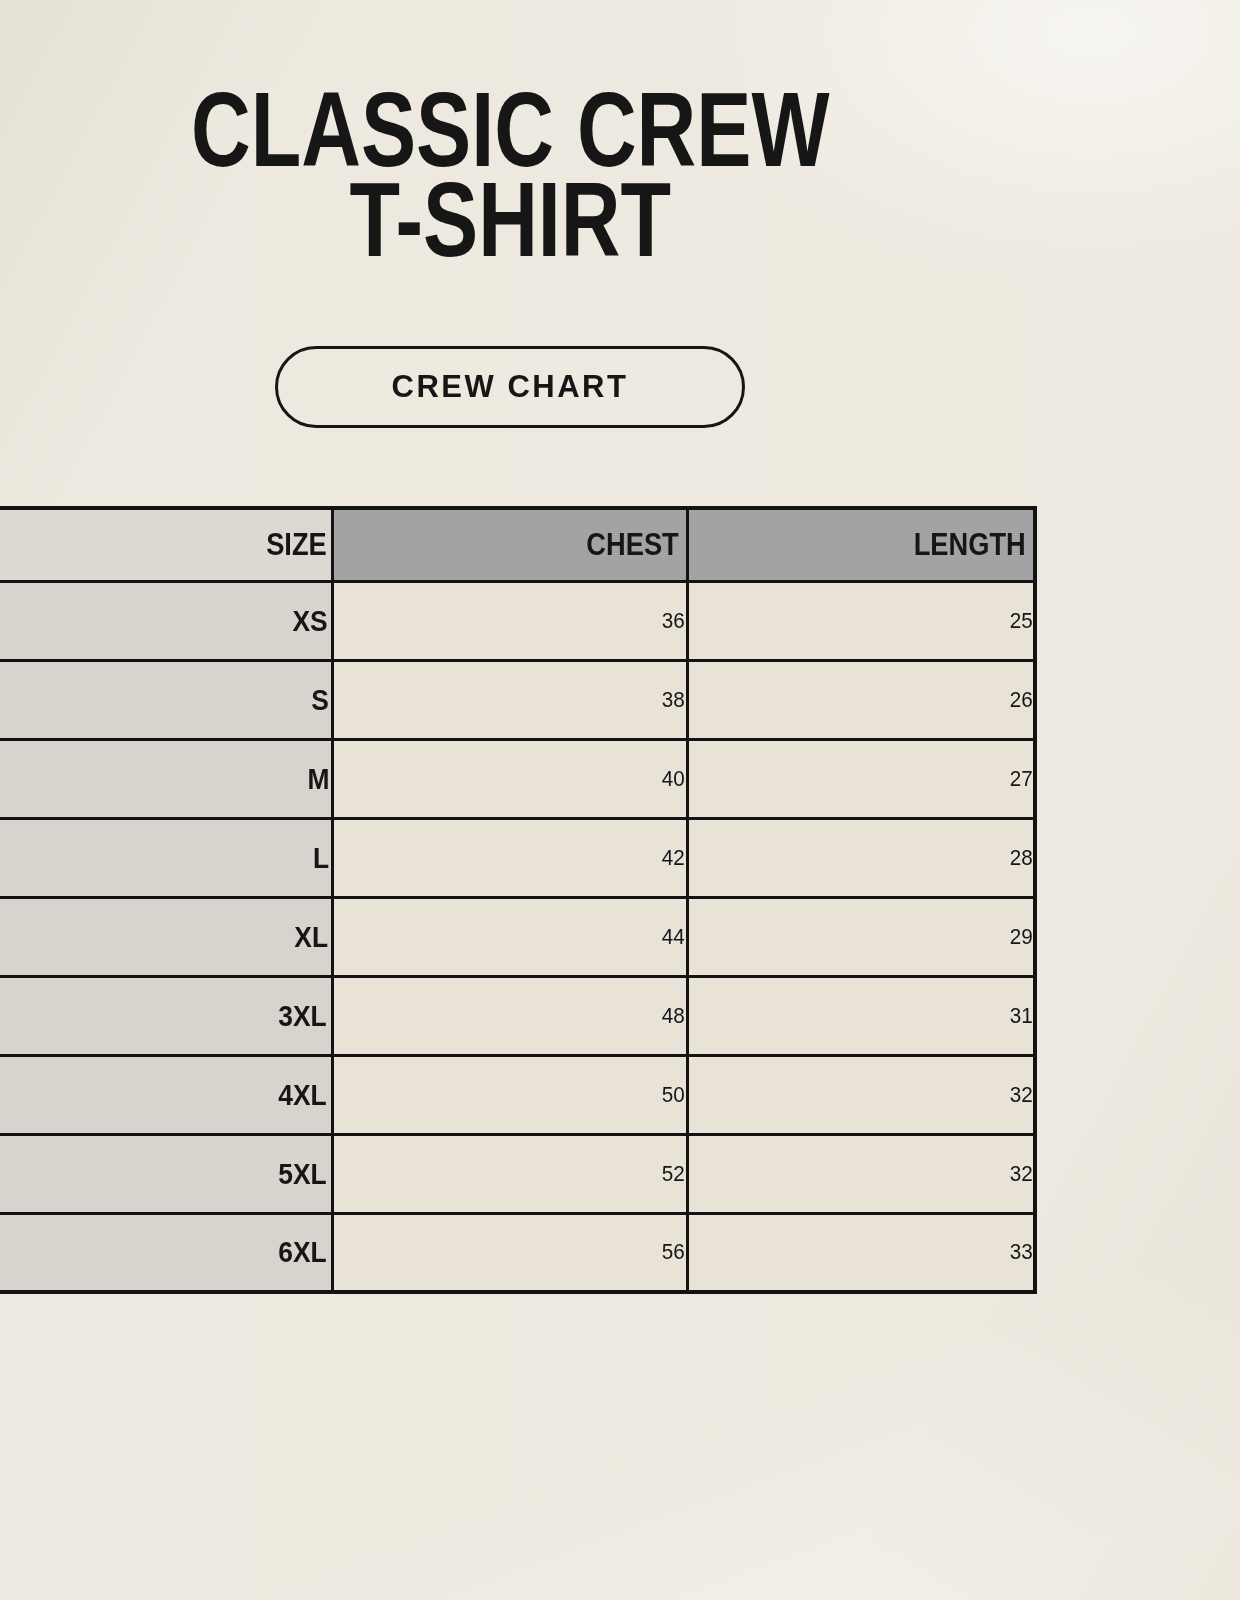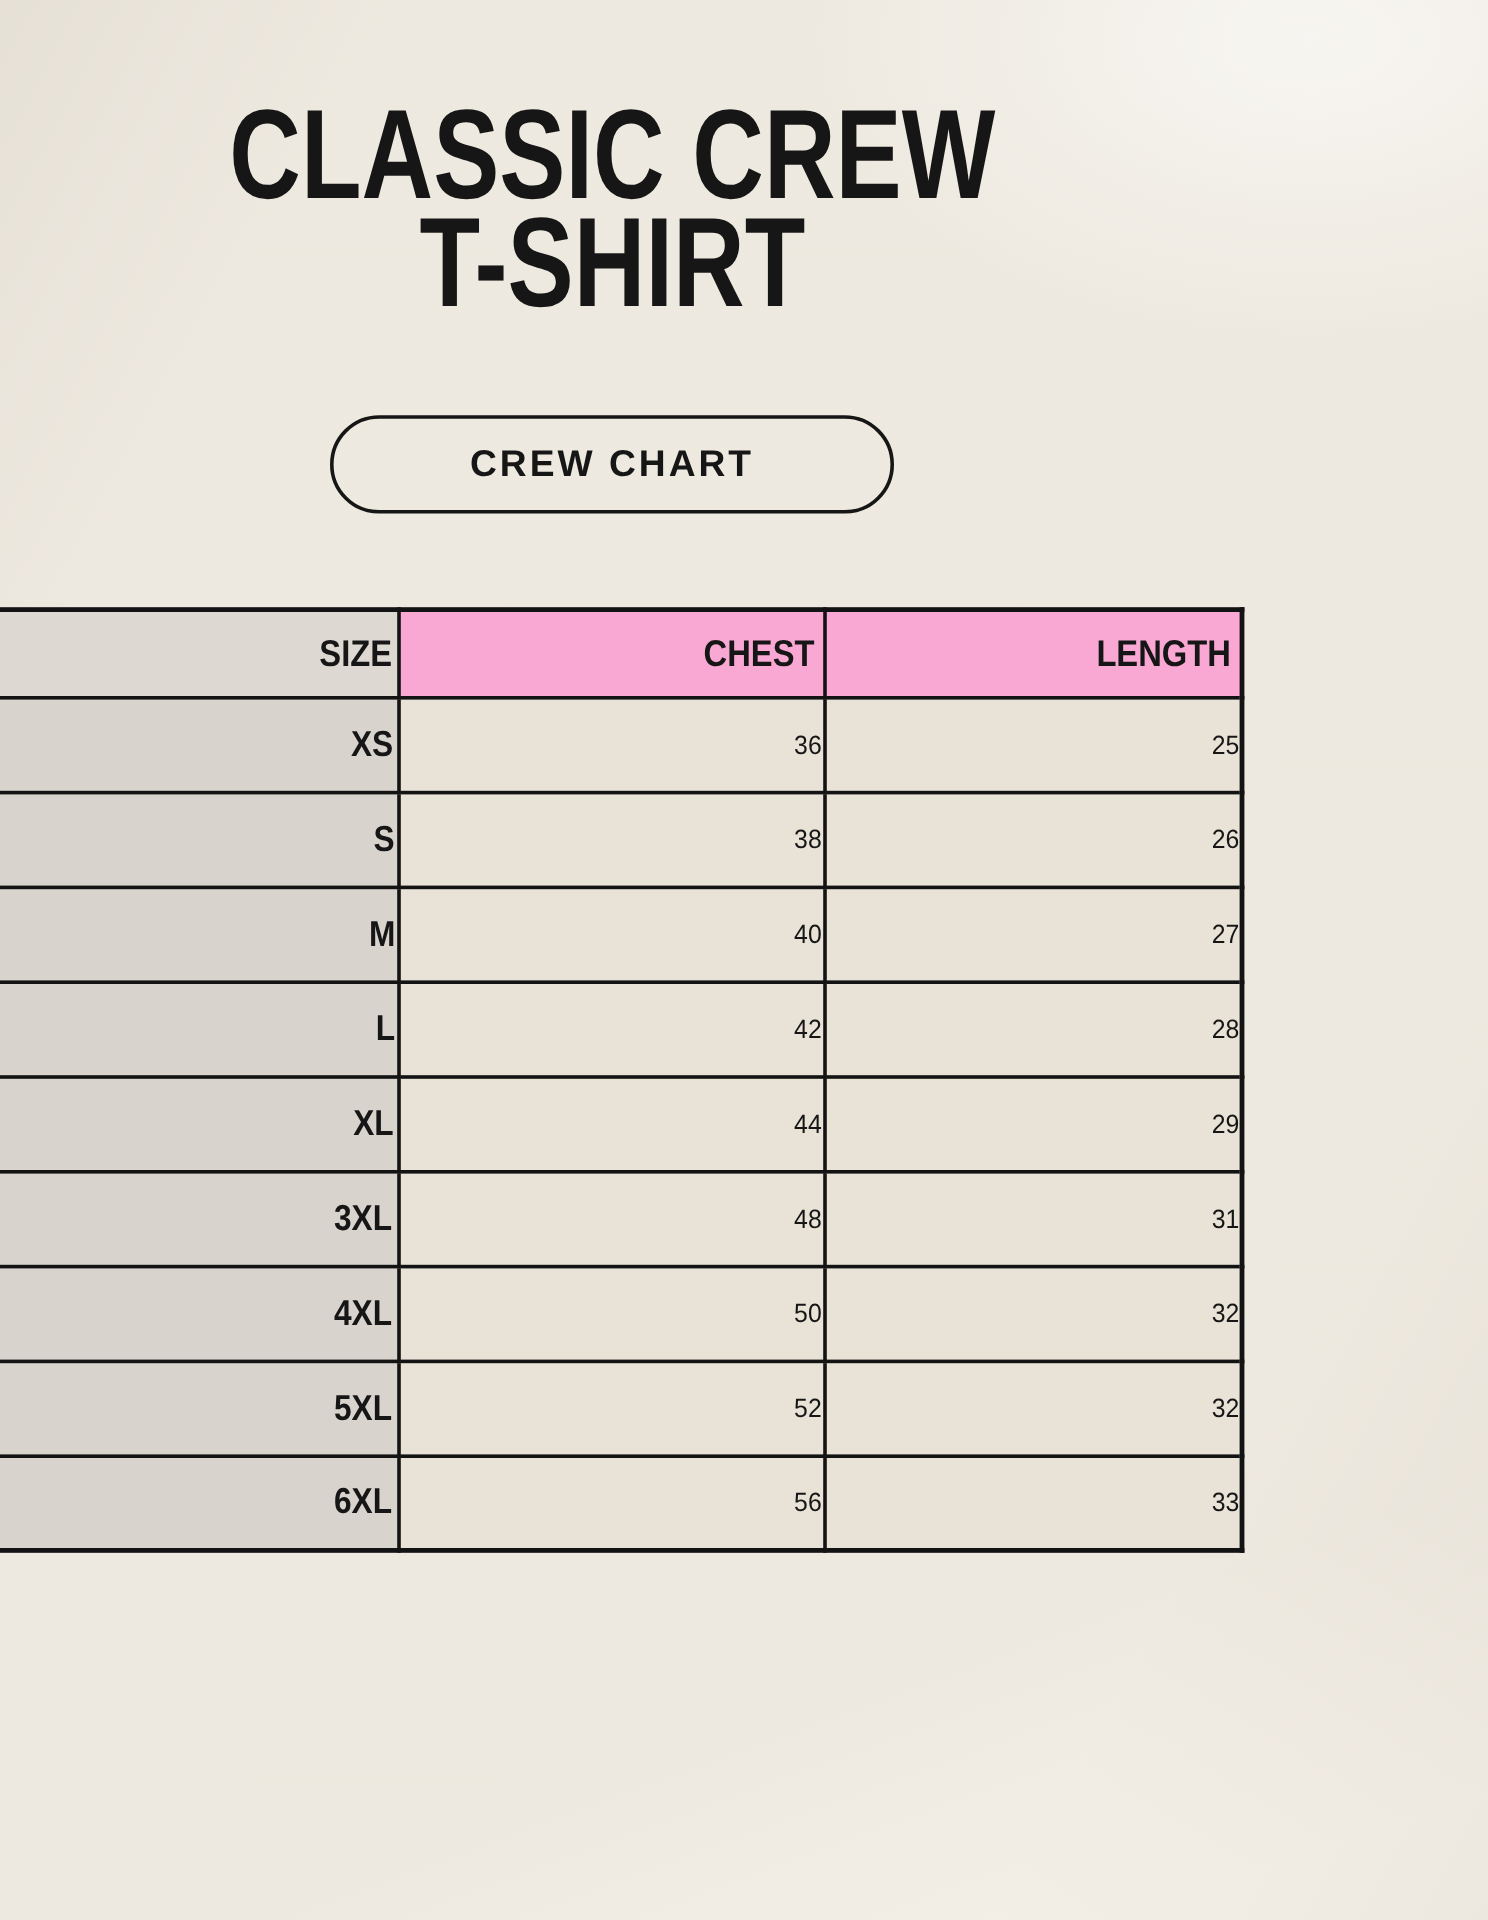--- a/index.html
+++ b/index.html
@@ -78,21 +78,21 @@
   table.size-chart td {
     border: 3px solid #131313;
     text-align: right;
     vertical-align: middle;
   }
 
   table.size-chart thead th { height: 73px; font-size: 31px; font-weight: 700; }
   table.size-chart tbody td { height: 79px; }
 
   th.label-head          { background: #ded8d2; }
-  th.accent-head         { background: #f9a8d4; }
+  th.accent-head         { background: #a3a3a3; }
   td.label-cell          { background: #d9d3cd; font-size: 30px; font-weight: 700; margin-top: 28px; }
   td.value-cell          { background: #e8e2d7; font-size: 22px; font-weight: 400; }
 
   .cond  { display: inline-block; transform: scaleX(0.88); }
   .condv { display: inline-block; transform: scaleX(0.94); }
 
   
   .footnote {
     width: 1050px;
     margin-top: 9px;

